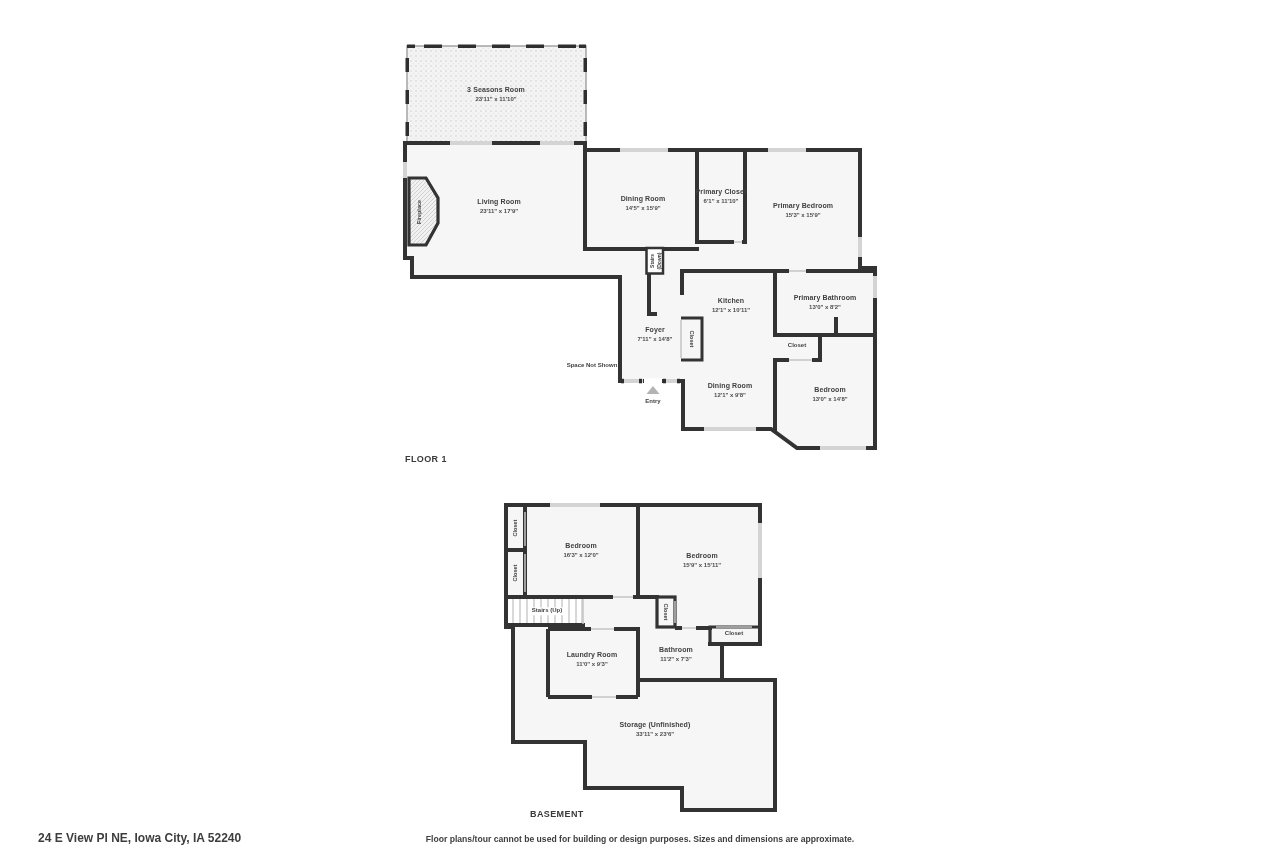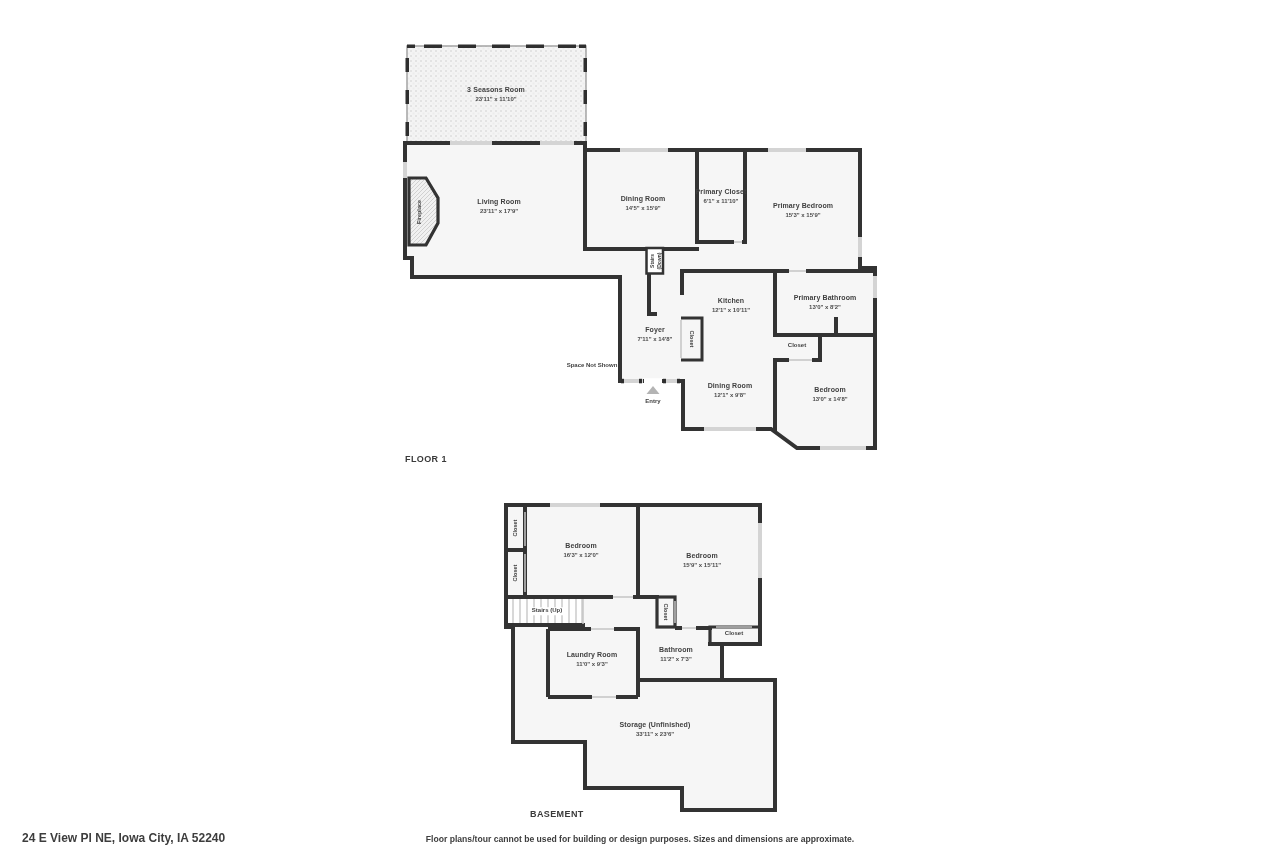--- a/index.html
+++ b/index.html
@@ -12,21 +12,21 @@
   .dm{font-size:6px;font-weight:600;color:#4c4c4c;margin-top:1px;}
   .sm{font-size:6px;font-weight:700;color:#3f3f3f;}
   .vlbl{position:absolute;transform:translate(-50%,-50%) rotate(-90deg);font-size:5.5px;
         font-weight:700;color:#3f3f3f;white-space:nowrap;}
   .vlbl-cw{position:absolute;transform:translate(-50%,-50%) rotate(90deg);font-size:5.5px;
         font-weight:700;color:#3f3f3f;white-space:nowrap;}
   .vwrap{position:absolute;transform:translate(-50%,-50%) rotate(-90deg);font-size:5px;
         font-weight:700;color:#3f3f3f;white-space:normal;width:26px;text-align:center;line-height:1.3;}
   .floor-title{position:absolute;font-size:9px;font-weight:700;color:#3a3a3a;letter-spacing:.4px;}
   .stairs-txt{background:#ffffff;padding:0 2px;}
-  .footer-address{position:absolute;left:22px;top:831px;font-size:12px;font-weight:700;color:#3d3d3d;}
+  .footer-address{position:absolute;left:38px;top:831px;font-size:12px;font-weight:700;color:#3d3d3d;}
   .footer-disclaimer{position:absolute;left:50%;transform:translateX(-50%);top:834px;
         font-size:8.6px;font-weight:700;color:#3d3d3d;white-space:nowrap;}
 </style>
 </head>
 <body>
 
 <div id="canvas">
 
   <svg id="plan-svg" width="1280" height="853" viewBox="0 0 1280 853">
     <defs>

